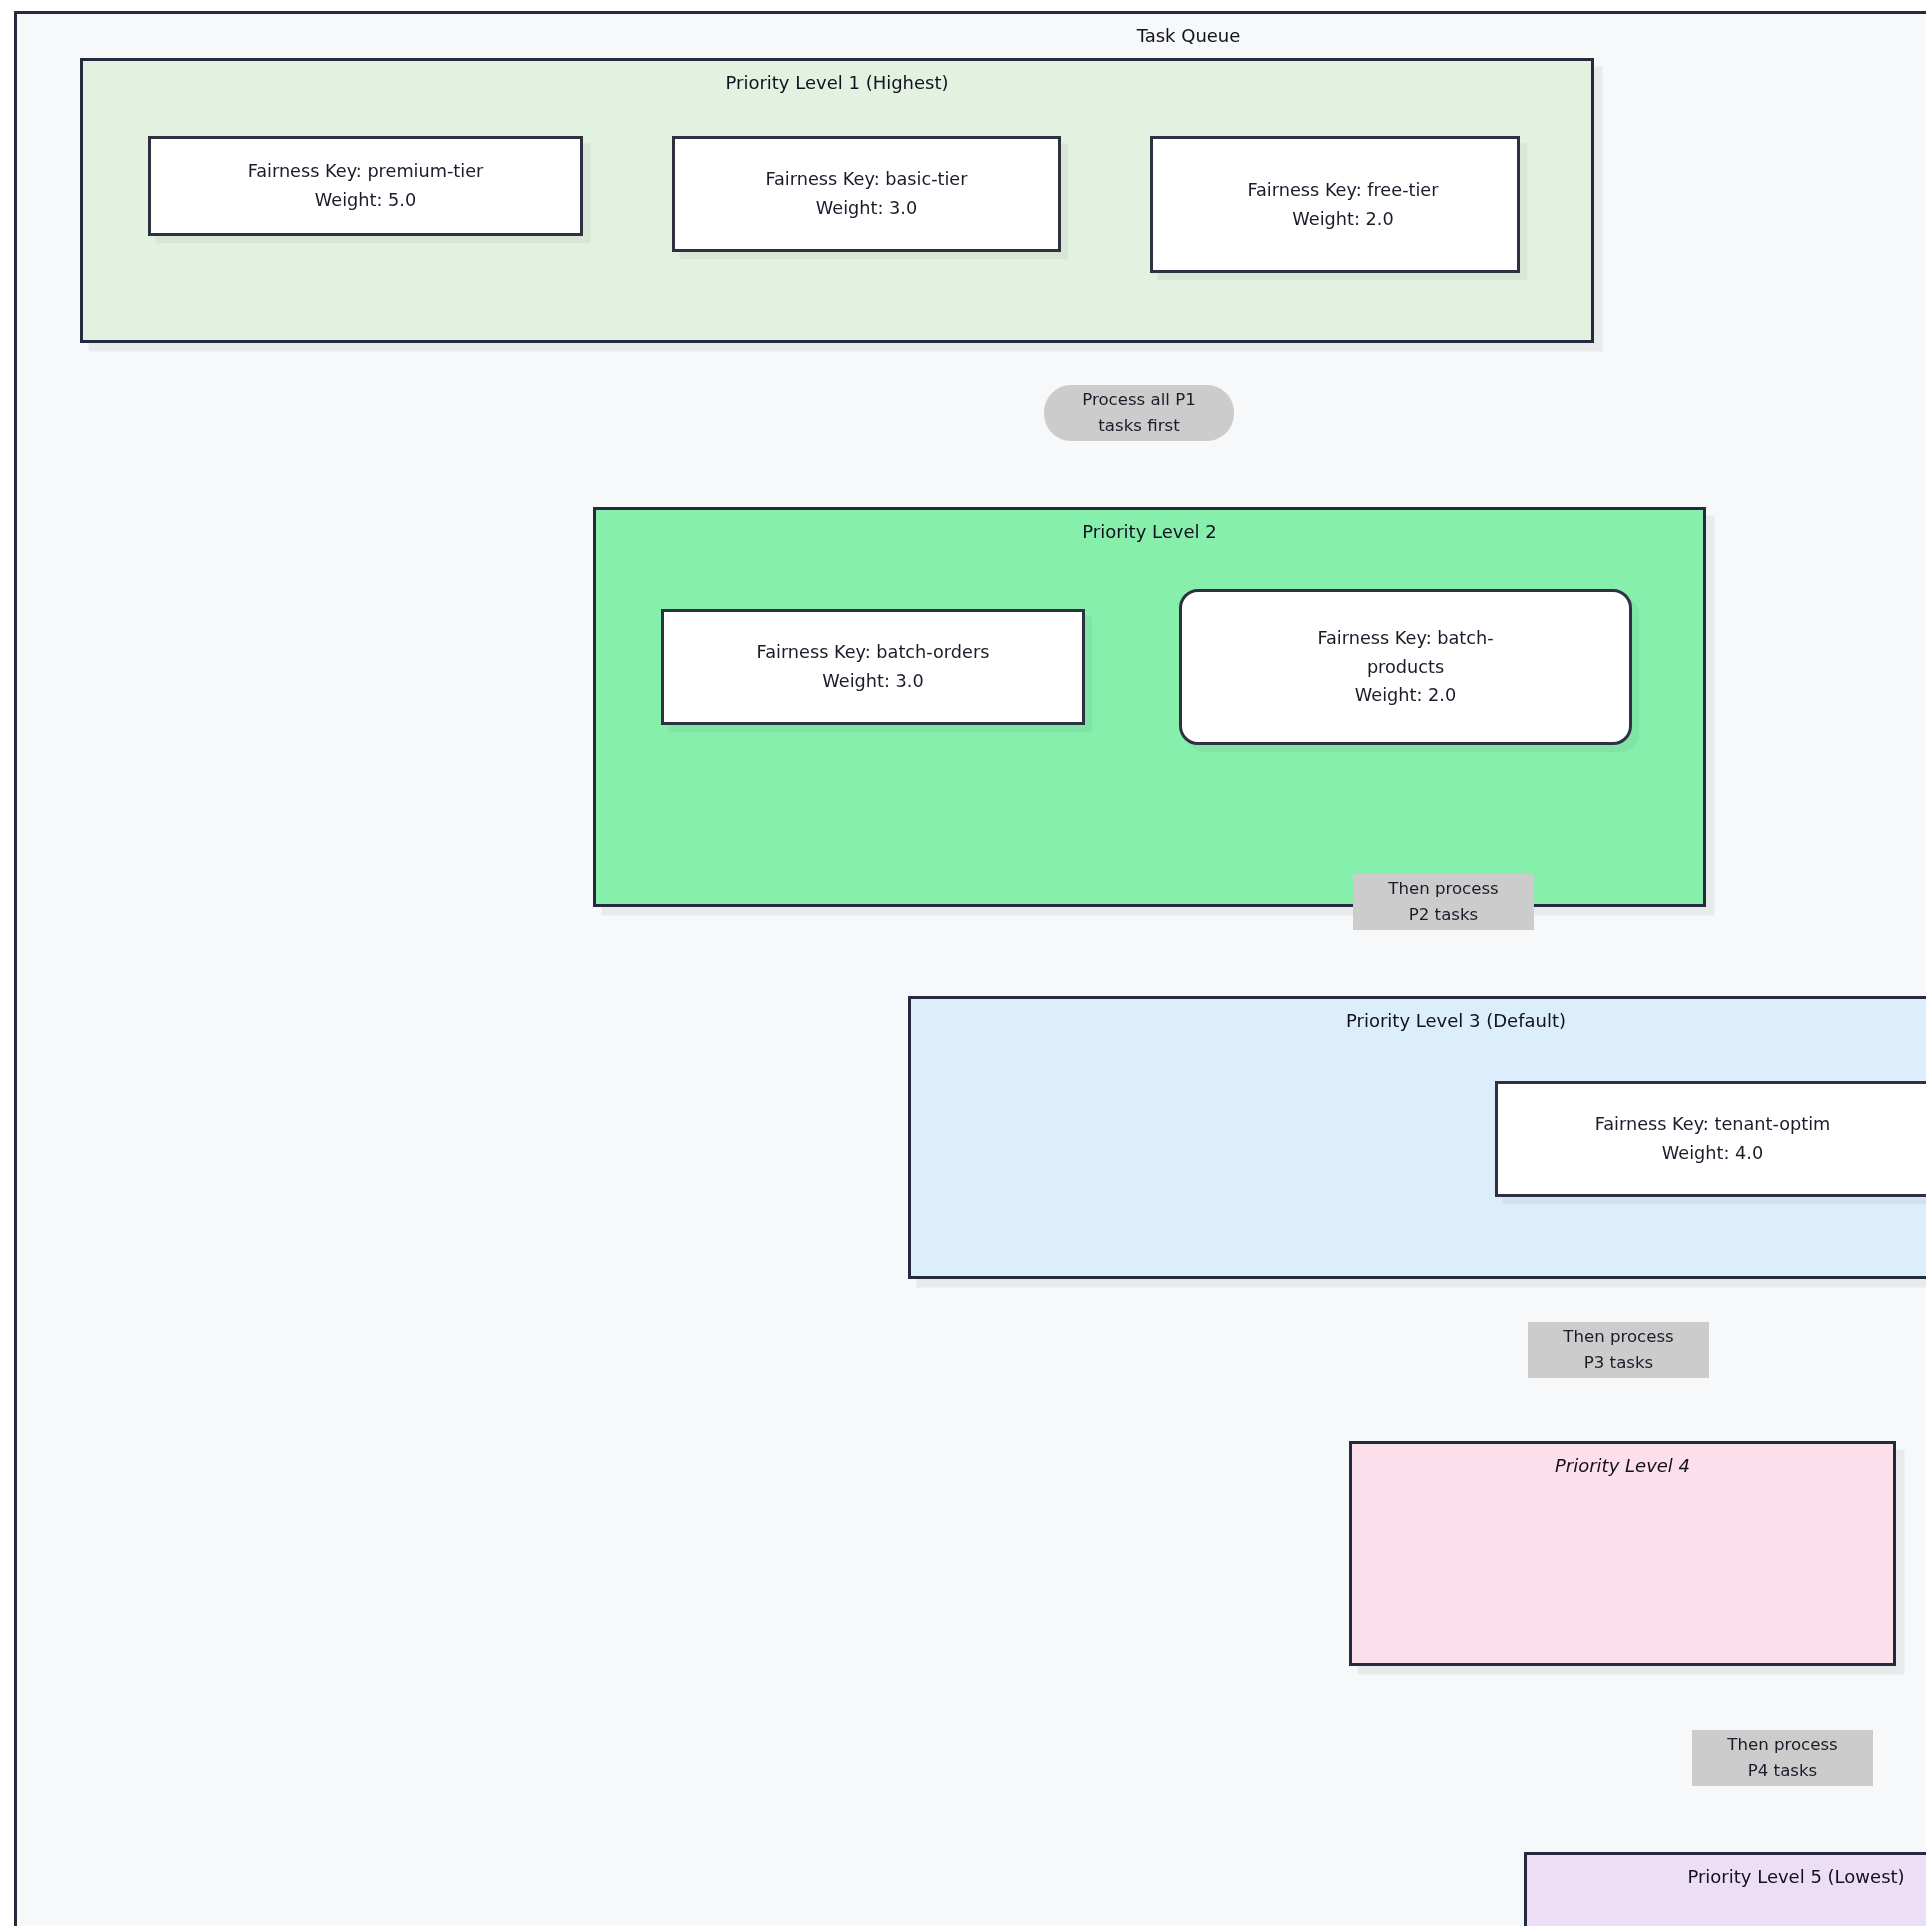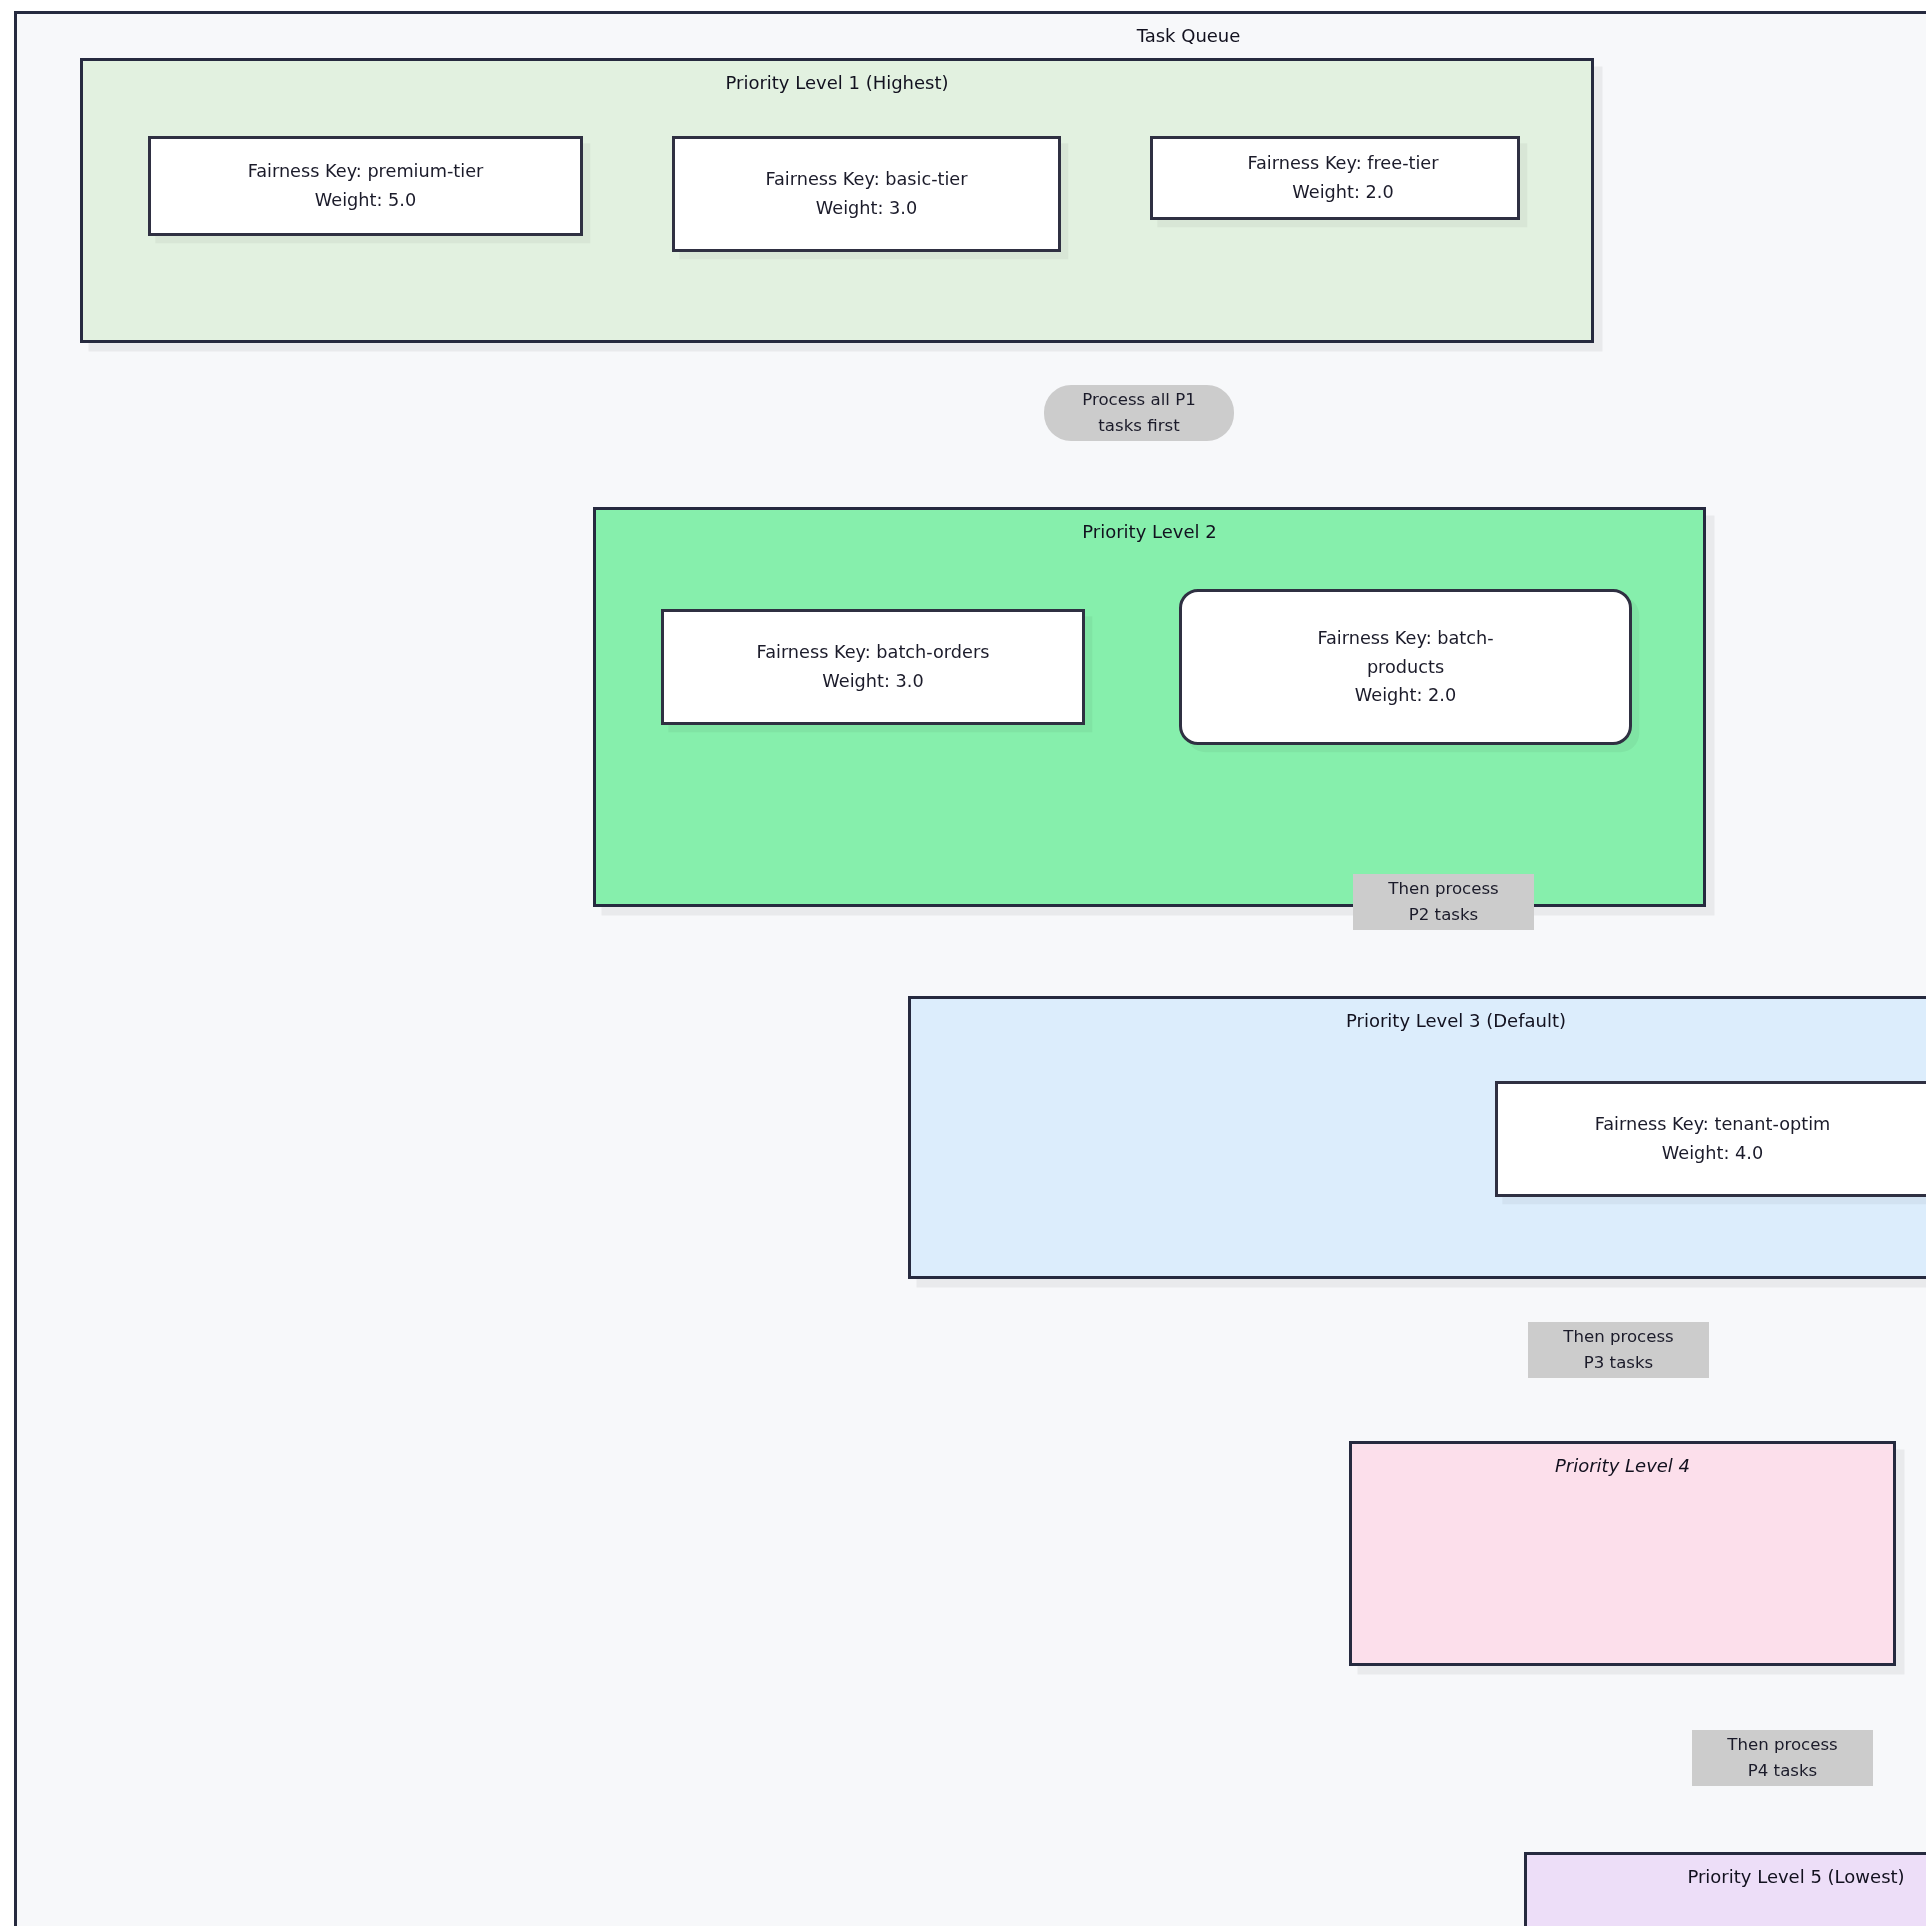--- a/index.html
+++ b/index.html
@@ -27,21 +27,21 @@
   .node{position:absolute;box-sizing:border-box;background:#ffffff;
         border:3.5px solid #2F3042;display:flex;flex-direction:column;
         align-items:center;justify-content:center;text-align:center;
         color:#1b1b2a;font-size:17.7px;line-height:1.62;
         box-shadow:7.3px 7.3px 0 0 rgba(0,0,0,0.045);}
   .node span{display:block;}
 
   
   #n-premium{left:148px;top:136px;width:435px;height:100px;}
   #n-basic  {left:672px;top:136px;width:389px;height:116px;text-align:center;}
-  #n-free   {left:1150px;top:136px;width:370px;height:84px;padding-left:16px;}
+  #n-free   {left:1150px;top:136px;width:370px;height:137px;padding-left:16px;}
   
   #n-bo{left:661px;top:609px;width:424px;height:116px;}
   #n-bp{left:1179px;top:589px;width:453px;height:156px;border-radius:19px;}
   
   #n-tp{left:971px;top:1081px;width:478px;height:116px;}
   #n-to{left:1495px;top:1081px;width:435px;height:116px;}
   
   #n-p4f{left:1421px;top:1525px;width:404px;height:73px;}
 
   

